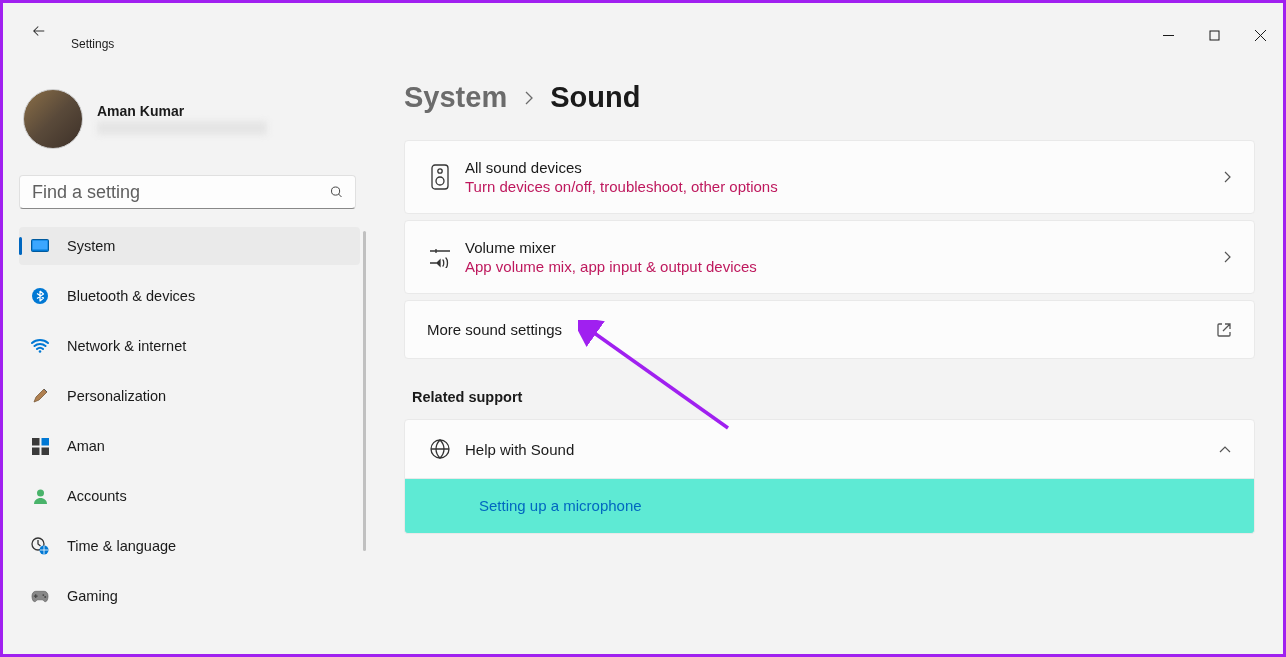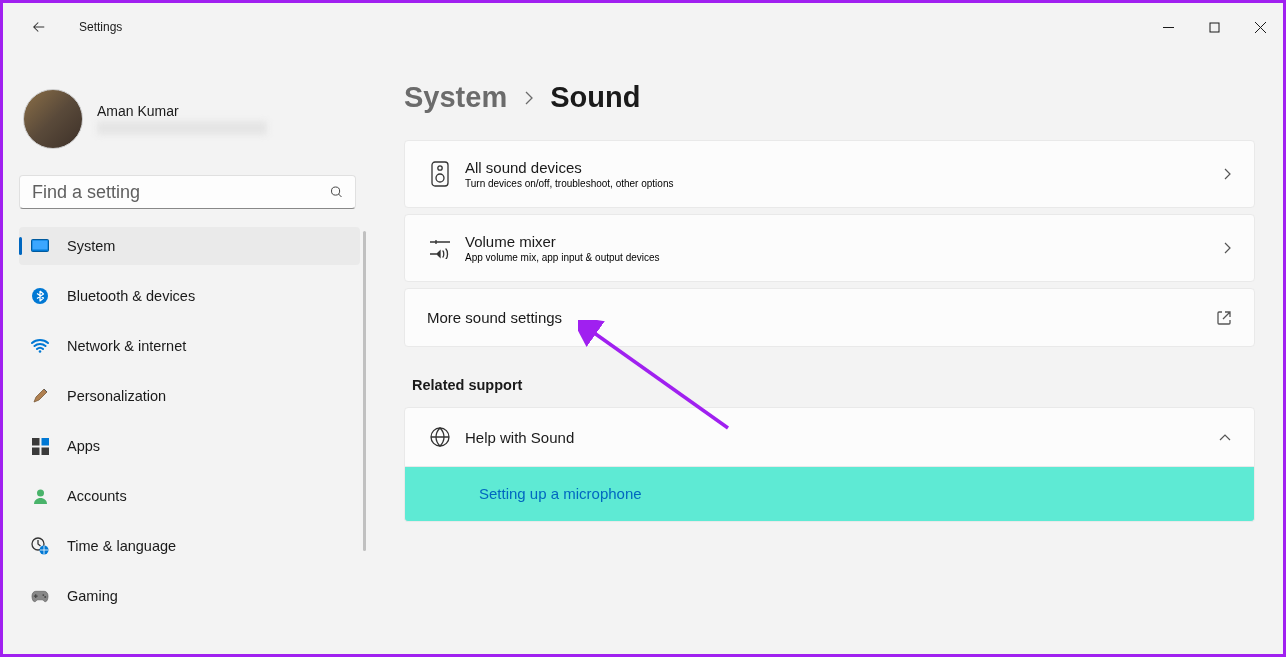--- a/index.html
+++ b/index.html
@@ -1,26 +1,26 @@
 <!DOCTYPE html>
 <html><head>
 <meta charset="utf-8">
 <style>
 * { margin: 0; padding: 0; box-sizing: border-box; font-family: "Segoe UI", "Segoe UI Variable", sans-serif; }
 body { background: #f3f3f3; width: 1286px; height: 657px; overflow: hidden; border: 3px solid #a020f0; }
-.titlebar { height: 48px; display: flex; align-items: center; padding-left: 16px; gap: 8px; }
+.titlebar { height: 48px; display: flex; align-items: flex-end; padding-left: 16px; }
 .back-btn { width: 40px; height: 40px; display: flex; align-items: center; justify-content: center; border-radius: 4px; color: #333; }
 .app-title { font-size: 12px; margin-left: 12px; color: #1a1a1a; }
 .window-controls { margin-left: auto; display: flex; }
 .win-btn { width: 46px; height: 32px; display: flex; align-items: center; justify-content: center; color: #1a1a1a; }
 .layout { display: flex; height: calc(657px - 54px); }
 .sidebar { width: 365px; padding: 0 8px 0 16px; display: flex; flex-direction: column; }
 .user-section { display: flex; align-items: center; padding: 38px 0 20px 4px; gap: 14px; }
 .avatar { width: 60px; height: 60px; border-radius: 50%; background: linear-gradient(135deg,#8b6f47,#5a4a3a,#3d3028); border:1px solid #ccc; background-size:cover;}
-.user-name { font-size: 14px; font-weight: 400; color: #1a1a1a; }
+.user-name { font-size: 14px; font-weight: 700; color: #1a1a1a; }
 .user-sub { width: 170px; height: 14px; background: #e5e5e5; filter: blur(3px); border-radius: 2px; margin-top:2px;}
 .search-wrap { position: relative; margin: 6px 4px 18px 0; }
 .search-input { width: 100%; height: 34px; border: 1px solid #e0e0e0; border-bottom: 1px solid #888; border-radius: 4px; background: #fdfdfd; padding: 0 40px 0 12px; font-size: 18px; outline: none; }
 .search-input::placeholder{color:#5f5f5f;}
 .search-icon { position: absolute; right: 12px; top: 50%; transform: translateY(-50%); color: #444; }
 .nav-wrap{position:relative;}
 .nav { list-style: none; overflow-y: auto; }
 .nav-scrollbar{position:absolute;right:-6px;top:4px;width:3px;height:320px;background:#c0c0c0;border-radius:2px;}
 .nav-item { display: flex; align-items: center; height: 38px; padding: 0 12px; border-radius: 4px; gap: 18px; cursor: pointer; color:#1a1a1a; margin-bottom:12px;}
 .nav-item.selected { background: #eaeaea; position: relative; }
@@ -29,21 +29,21 @@
 .nav-label { font-size: 14.5px; }
 .main { flex: 1; padding: 30px 28px 0 36px; overflow-y: auto; }
 .breadcrumb { display: flex; align-items: center; gap: 16px; font-size: 29px; margin-bottom: 26px; }
 .breadcrumb-parent { color: #6b6b6b; font-weight: 600; }
 .breadcrumb-chevron { color: #6b6b6b; font-size: 18px; }
 .breadcrumb-current { font-weight: 600; color: #1a1a1a; }
 .panel { background: #fcfcfc; border: 1px solid #e9e9e9; border-radius: 4px; display: flex; align-items: center; padding: 18px 22px; margin-bottom: 6px; cursor: pointer; }
 .panel-icon { width: 26px; display: flex; justify-content: center; color: #333; }
 .panel-text { margin-left: 12px; flex: 1; }
 .panel-title { font-size: 15px; color: #1a1a1a; }
-.panel-sub { font-size: 10px; color: #000000; margin-top: 2px; }
+.panel-sub { font-size: 15px; color: #be185d; margin-top: 2px; }
 .panel-chevron { color: #555; }
 .section-heading { font-size: 14.5px; font-weight: 700; color: #1a1a1a; margin: 30px 0 14px 8px; }
 .help-sub { padding: 18px 22px 18px 74px; background: #5eead4; border: 1px solid #e9e9e9; border-top: none; border-radius: 0 0 4px 4px; }
 .help-link { color: #0067c0; font-size: 15px; }
 .arrow-annot{position:absolute;pointer-events:none;}
 svg{display:block;}
 </style>
 </head>
 <body>
 
@@ -131,21 +131,21 @@
       </li>
       <li class="nav-item">
         <span class="nav-icon">
               <svg width="17" height="17" viewBox="0 0 17 17">
                 <rect x="0" y="0" width="7.5" height="7.5" fill="#3a3a3a"></rect>
                 <rect x="9.5" y="0" width="7.5" height="7.5" fill="#0078d4"></rect>
                 <rect x="0" y="9.5" width="7.5" height="7.5" fill="#3a3a3a"></rect>
                 <rect x="9.5" y="9.5" width="7.5" height="7.5" fill="#3a3a3a"></rect>
               </svg>
             </span>
-        <span class="nav-label">Apps</span>
+        <span class="nav-label">Aman</span>
       </li>
       <li class="nav-item">
         <span class="nav-icon">
               <svg width="17" height="17" viewBox="0 0 17 17">
                 <circle cx="8.5" cy="5" r="3.5" fill="#49b36a"></circle>
                 <path d="M2 16c0-3.5 3-6 6.5-6s6.5 2.5 6.5 6z" fill="#49b36a"></path>
               </svg>
             </span>
         <span class="nav-label">Accounts</span>
       </li>

